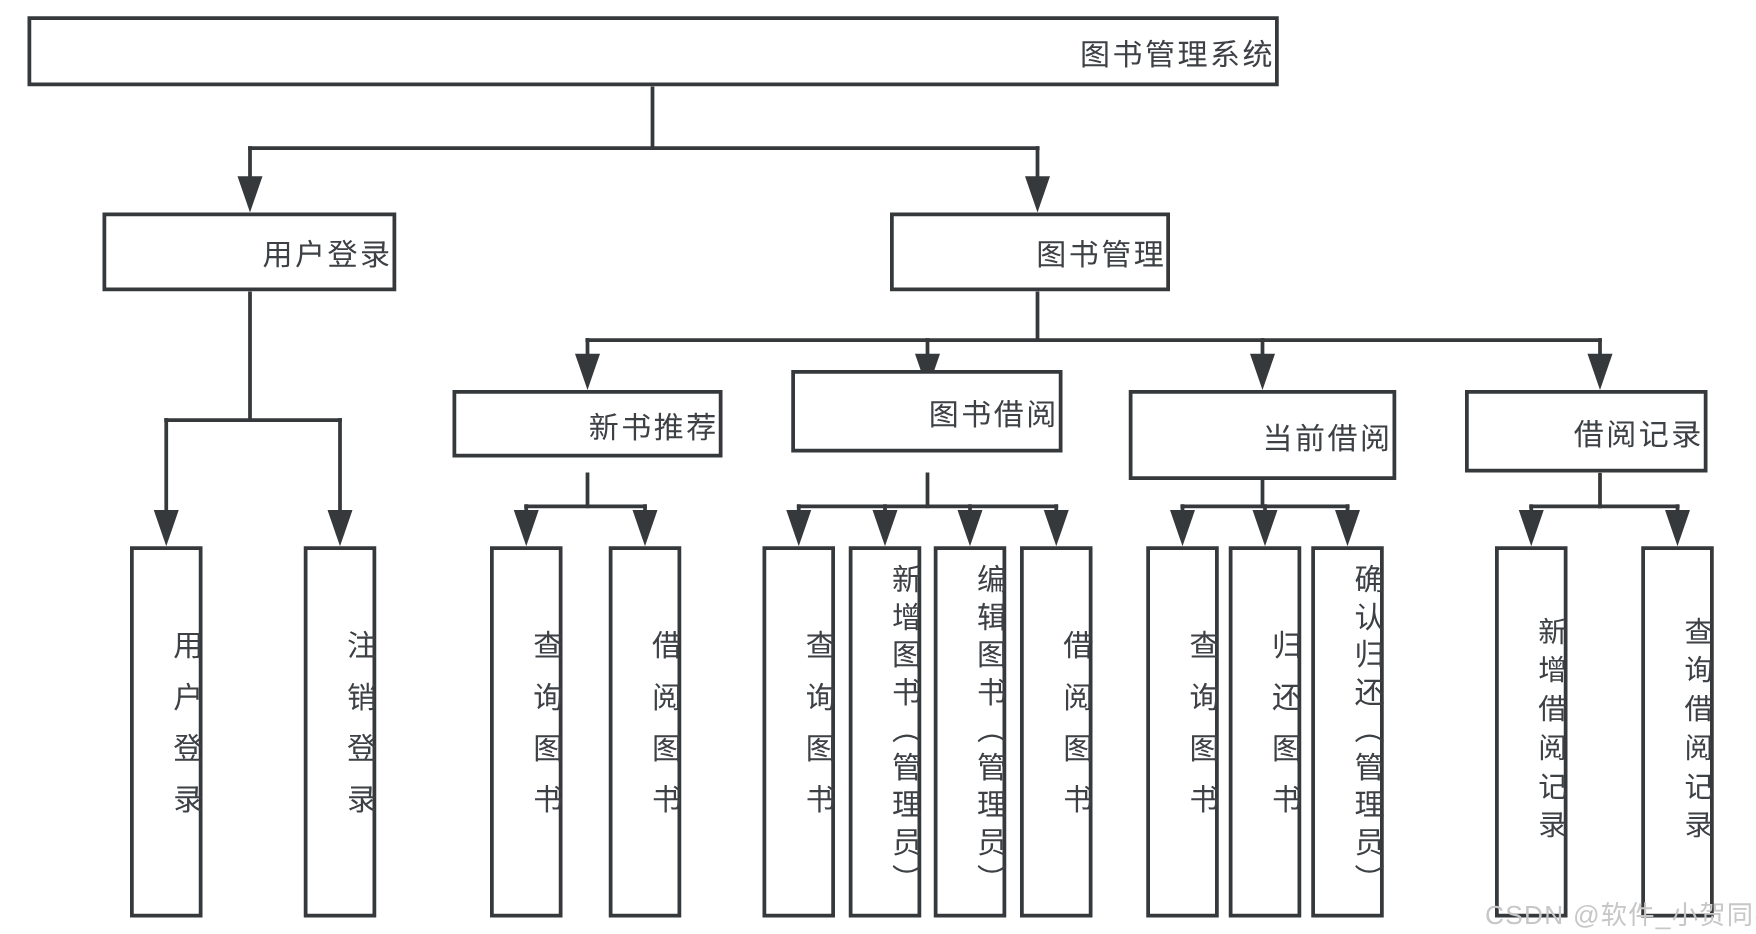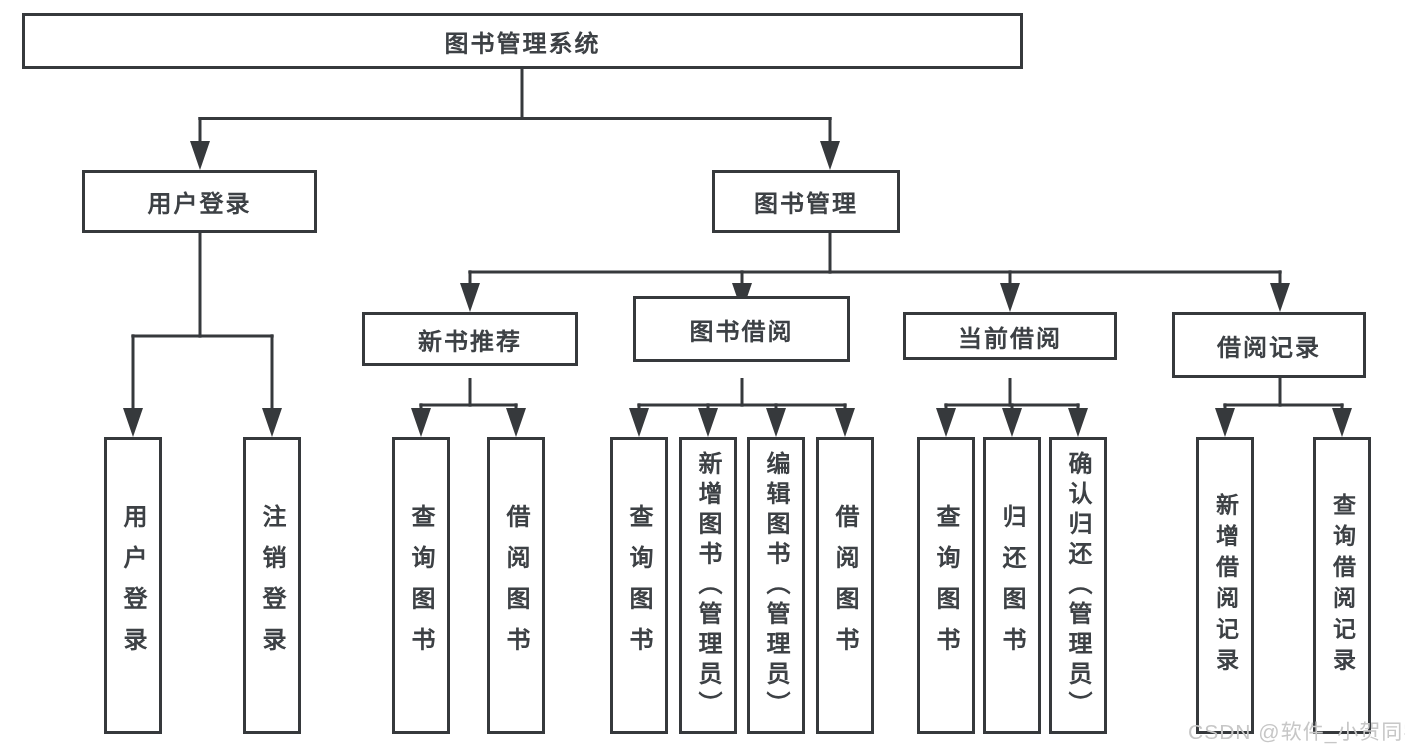--- a/index.html
+++ b/index.html
@@ -17,21 +17,21 @@
     font-family:"Liberation Sans","DejaVu Sans",sans-serif;
     color:var(--text);
   }
   #connectors{position:absolute;left:0;top:0;z-index:0;}
   #connectors line{stroke:var(--line);stroke-width:3;}
   #connectors polygon{fill:var(--line);}
   .node{
     position:absolute;box-sizing:border-box;z-index:1;
     background:var(--box-fill);
     border:3px solid var(--box-border);
-    display:flex;align-items:center;justify-content:center;font-weight:bold;
+    display:flex;align-items:center;justify-content:flex-end;
   }
   .hlabel{font-size:24px;letter-spacing:2px;white-space:nowrap;}
   .leaf{top:437px;height:297px;width:58px;}
   .vlabel{
     writing-mode:vertical-rl;
     text-orientation:mixed;
     line-height:1;white-space:nowrap;
   }
   .len4{font-size:24px;letter-spacing:17px;}
   .len6{font-size:23px;letter-spacing:8px;}
@@ -114,31 +114,31 @@
   </g>
 </svg>
 
 <div class="node" style="left:22px;top:13px;width:1001px;height:56px">
   <span class="hlabel">图书管理系统</span>
 </div>
 
 <div class="node" style="left:82px;top:170px;width:235px;height:63px">
   <span class="hlabel">用户登录</span>
 </div>
-<div class="node" style="left:712px;top:170px;width:188px;height:63px">
+<div class="node" style="left:712px;top:170px;width:224px;height:63px">
   <span class="hlabel">图书管理</span>
 </div>
 
 <div class="node" style="left:362px;top:312px;width:216px;height:54px">
   <span class="hlabel">新书推荐</span>
 </div>
 <div class="node" style="left:633px;top:296px;width:217px;height:66px">
   <span class="hlabel">图书借阅</span>
 </div>
-<div class="node" style="left:903px;top:312px;width:214px;height:48px">
+<div class="node" style="left:903px;top:312px;width:214px;height:72px">
   <span class="hlabel">当前借阅</span>
 </div>
 <div class="node" style="left:1172px;top:312px;width:194px;height:66px">
   <span class="hlabel">借阅记录</span>
 </div>
 
 <div class="node leaf" style="left:104px">
   <span class="vlabel len4">用户登录</span>
 </div>
 <div class="node leaf" style="left:243px">

